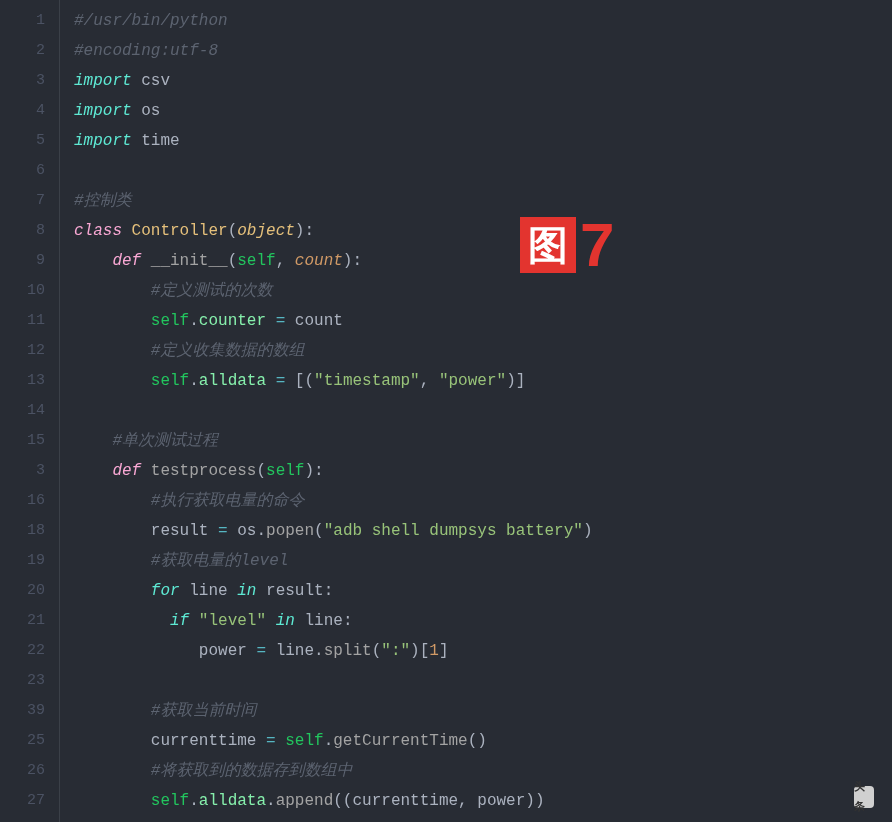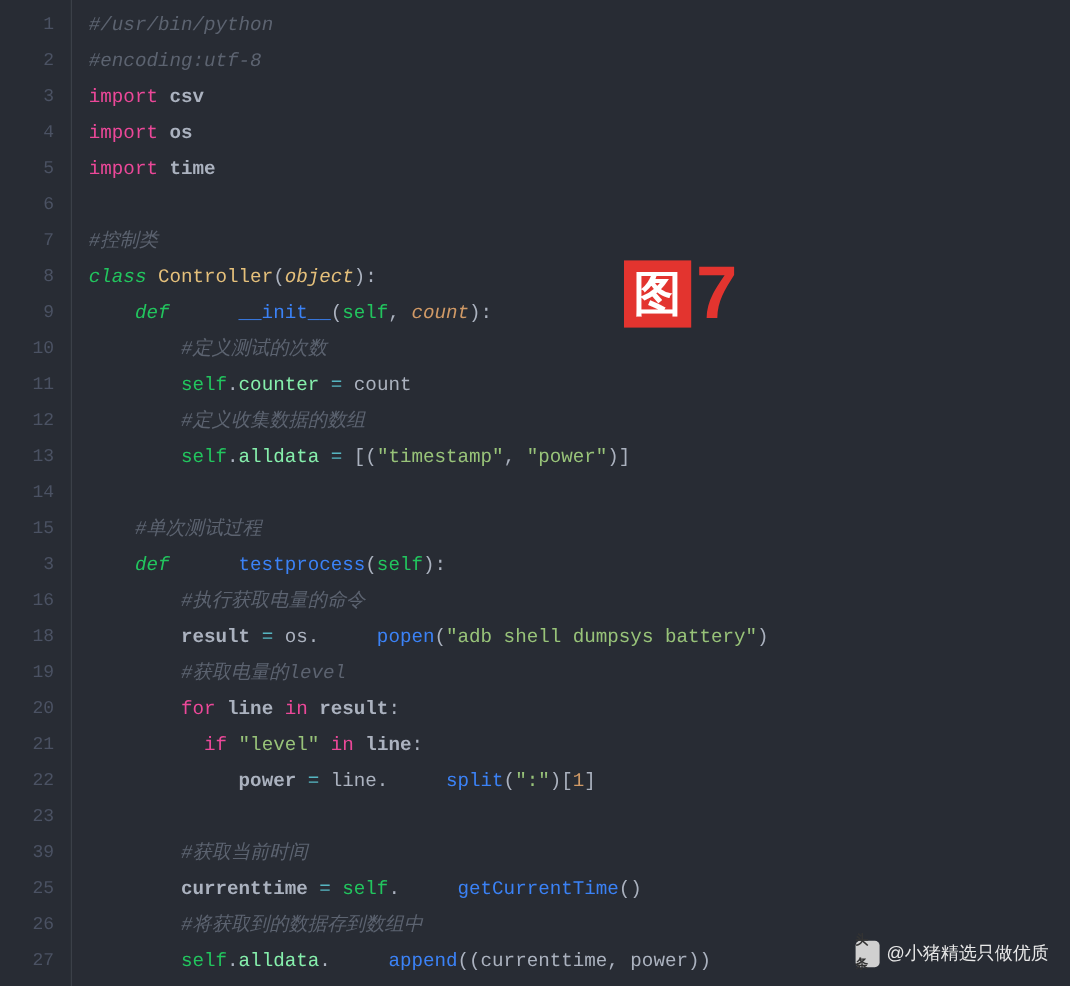--- a/index.html
+++ b/index.html
@@ -36,31 +36,31 @@
       flex: 1;
       padding: 6px 0 6px 14px;
       white-space: pre;
       position: relative;
     }
     .line {
       height: 30px;
       line-height: 30px;
     }
     .tok-comment { color: #5c6370; font-style: italic; }
-    .tok-keyword { color: #ec4899; }
-    .tok-def { color: #22c55e; font-style: italic; }
+    .tok-keyword { color: #5eead4; font-style: italic; }
+    .tok-def { color: #f9a8d4; font-style: italic; }
     .tok-class { color: #e5c07b; }
-    .tok-func { color: #3b82f6; margin-left: 48px; }
+    .tok-func { color: #a3a3a3; }
     .tok-self { color: #22c55e; }
     .tok-param { color: #d19a66; font-style: italic; }
     .tok-string { color: #98c379; }
     .tok-number { color: #d19a66; }
     .tok-punct { color: #abb2bf; }
     .tok-builtin { color: #e5c07b; font-style: italic; }
-    .tok-name { color: #abb2bf; font-weight: bold; }
+    .tok-name { color: #abb2bf; }
     .tok-attr { color: #86efac; }
     .tok-op { color: #56b6c2; }
     .overlay-badge {
       position: absolute;
       left: 520px;
       top: 214px;
       display: flex;
       align-items: center;
       font-weight: bold;
     }
@@ -143,14 +143,13 @@
   <div class="code" id="code"><div class="line"><span class="tok-comment">#/usr/bin/python</span></div><div class="line"><span class="tok-comment">#encoding:utf-8</span></div><div class="line"><span class="tok-keyword">import</span><span class="tok-name"> csv</span></div><div class="line"><span class="tok-keyword">import</span><span class="tok-name"> os</span></div><div class="line"><span class="tok-keyword">import</span><span class="tok-name"> time</span></div><div class="line">&nbsp;</div><div class="line"><span class="tok-comment">#控制类</span></div><div class="line"><span class="tok-def">class </span><span class="tok-class">Controller</span><span class="tok-punct">(</span><span class="tok-builtin">object</span><span class="tok-punct">)</span><span class="tok-punct">:</span></div><div class="line"><span class="tok-name">    </span><span class="tok-def">def </span><span class="tok-func">__init__</span><span class="tok-punct">(</span><span class="tok-self">self</span><span class="tok-punct">, </span><span class="tok-param">count</span><span class="tok-punct">)</span><span class="tok-punct">:</span></div><div class="line"><span class="tok-name">        </span><span class="tok-comment">#定义测试的次数</span></div><div class="line"><span class="tok-name">        </span><span class="tok-self">self</span><span class="tok-punct">.</span><span class="tok-attr">counter</span><span class="tok-punct"> </span><span class="tok-op">=</span><span class="tok-punct"> count</span></div><div class="line"><span class="tok-name">        </span><span class="tok-comment">#定义收集数据的数组</span></div><div class="line"><span class="tok-name">        </span><span class="tok-self">self</span><span class="tok-punct">.</span><span class="tok-attr">alldata</span><span class="tok-punct"> </span><span class="tok-op">=</span><span class="tok-punct"> [(</span><span class="tok-string">"timestamp"</span><span class="tok-punct">, </span><span class="tok-string">"power"</span><span class="tok-punct">)]</span></div><div class="line">&nbsp;</div><div class="line"><span class="tok-name">    </span><span class="tok-comment">#单次测试过程</span></div><div class="line"><span class="tok-name">    </span><span class="tok-def">def </span><span class="tok-func">testprocess</span><span class="tok-punct">(</span><span class="tok-self">self</span><span class="tok-punct">)</span><span class="tok-punct">:</span></div><div class="line"><span class="tok-name">        </span><span class="tok-comment">#执行获取电量的命令</span></div><div class="line"><span class="tok-name">        result </span><span class="tok-op">=</span><span class="tok-punct"> os.</span><span class="tok-func">popen</span><span class="tok-punct">(</span><span class="tok-string">"adb shell dumpsys battery"</span><span class="tok-punct">)</span></div><div class="line"><span class="tok-name">        </span><span class="tok-comment">#获取电量的level</span></div><div class="line"><span class="tok-name">        </span><span class="tok-keyword">for</span><span class="tok-name"> line </span><span class="tok-keyword">in</span><span class="tok-name"> result</span><span class="tok-punct">:</span></div><div class="line"><span class="tok-name">          </span><span class="tok-keyword">if</span><span class="tok-punct"> </span><span class="tok-string">"level"</span><span class="tok-punct"> </span><span class="tok-keyword">in</span><span class="tok-name"> line</span><span class="tok-punct">:</span></div><div class="line"><span class="tok-name">             power </span><span class="tok-op">=</span><span class="tok-punct"> line.</span><span class="tok-func">split</span><span class="tok-punct">(</span><span class="tok-string">":"</span><span class="tok-punct">)[</span><span class="tok-number">1</span><span class="tok-punct">]</span></div><div class="line">&nbsp;</div><div class="line"><span class="tok-name">        </span><span class="tok-comment">#获取当前时间</span></div><div class="line"><span class="tok-name">        currenttime </span><span class="tok-op">=</span><span class="tok-punct"> </span><span class="tok-self">self</span><span class="tok-punct">.</span><span class="tok-func">getCurrentTime</span><span class="tok-punct">()</span></div><div class="line"><span class="tok-name">        </span><span class="tok-comment">#将获取到的数据存到数组中</span></div><div class="line"><span class="tok-name">        </span><span class="tok-self">self</span><span class="tok-punct">.</span><span class="tok-attr">alldata</span><span class="tok-punct">.</span><span class="tok-func">append</span><span class="tok-punct">((currenttime, power))</span></div></div>
 </div>
 
 <div class="overlay-badge">
   <div class="overlay-badge-box">图</div>
   <div class="overlay-badge-num">7</div>
 </div>
 
 <div class="watermark">
   <span class="watermark-icon">头条</span>
-  <span><span>@小猪精选只做优质</span></span>
 </div>
 
 </body></html>

